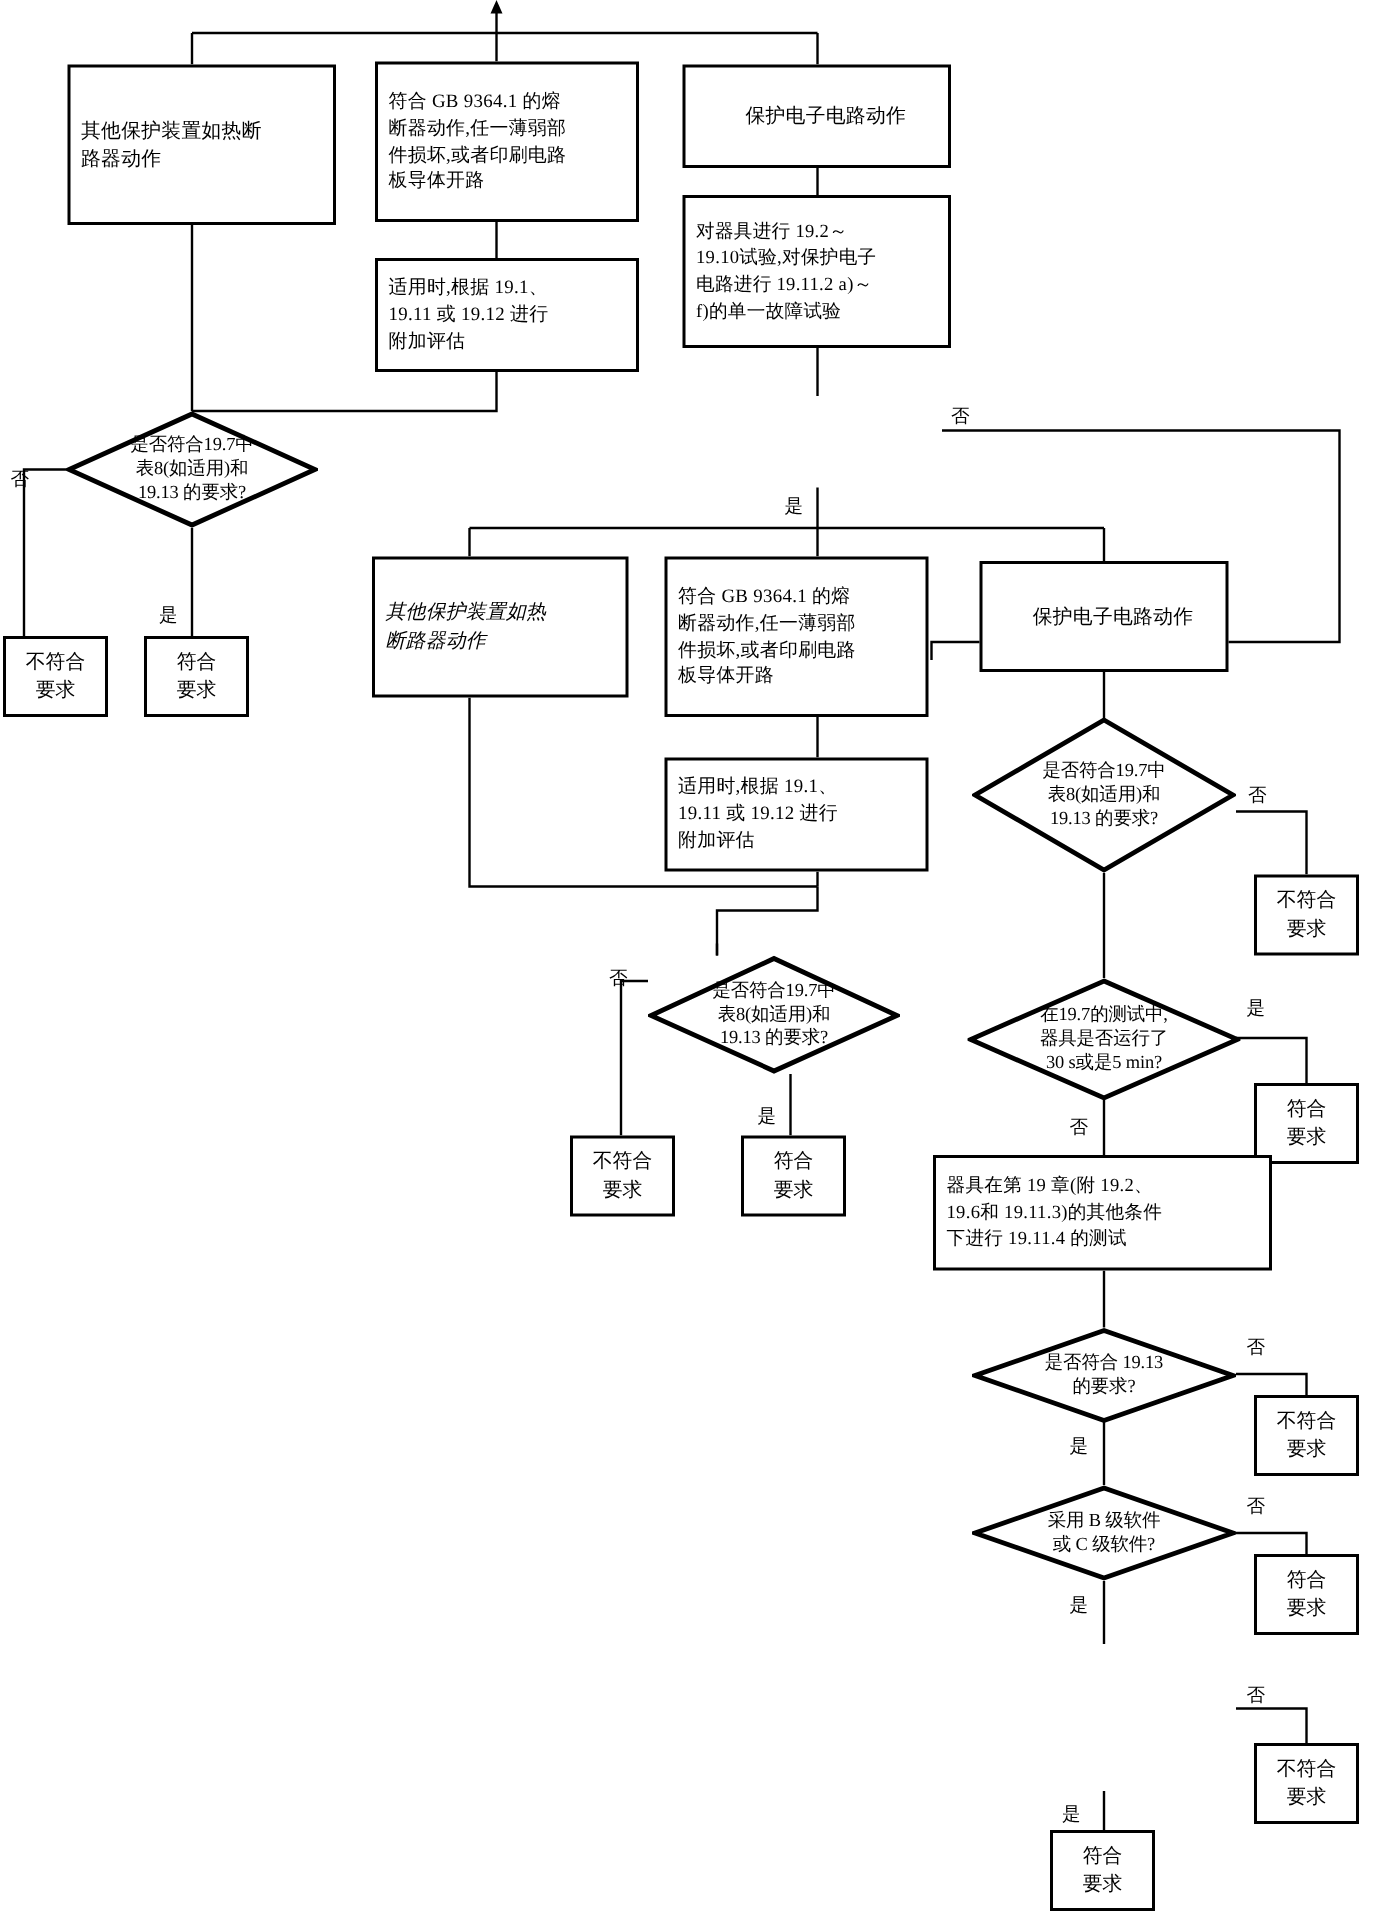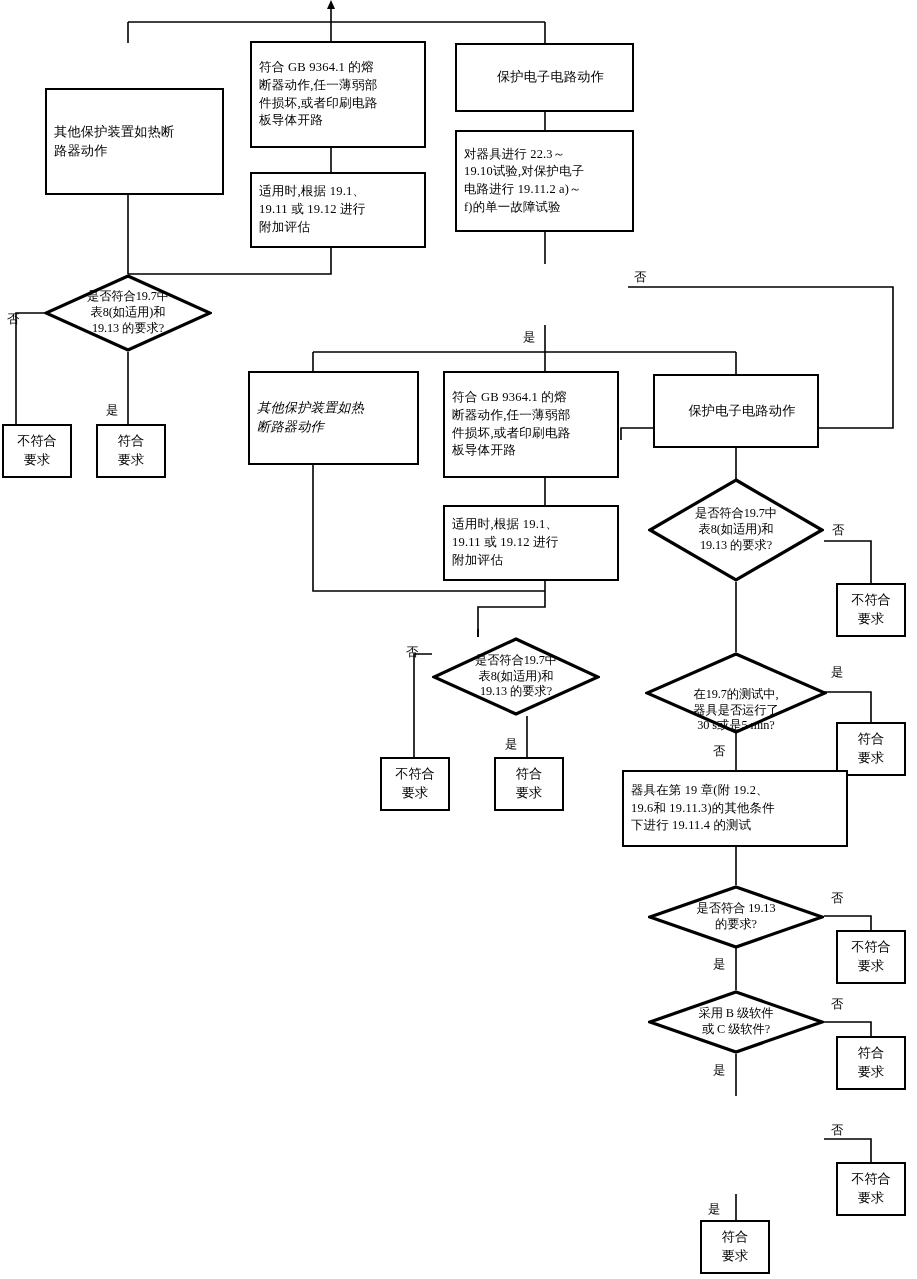--- a/index.html
+++ b/index.html
@@ -157,21 +157,21 @@
 
     <polyline points="824,1022 871,1022 871,1036"></polyline>
 
     <line x1="736" y1="1054" x2="736" y2="1096"></line>
 
     <polyline points="824,1139 871,1139 871,1162"></polyline>
 
     <line x1="736" y1="1194" x2="736" y2="1220"></line>
   </svg>
 
-  <div class="node box" style="left:45px; top:43px; width:179px; height:107px;margin-top:45px;">
+  <div class="node box" style="left:45px; top:43px; width:179px; height:107px;">
     <span class="txt">其他保护装置如热断
 路器动作</span>
   </div>
 
   <div class="node box" style="left:250px; top:41px; width:176px; height:107px; font-size:12.6px;">
     <span class="txt">符合 GB 9364.1 的熔
 断器动作,任一薄弱部
 件损坏,或者印刷电路
 板导体开路</span>
   </div>
@@ -180,21 +180,21 @@
     <span class="txt">适用时,根据 19.1、
 19.11 或 19.12 进行
 附加评估</span>
   </div>
 
   <div class="node box center" style="left:455px; top:43px; width:179px; height:69px;">
     <span class="txt">保护电子电路动作</span>
   </div>
 
   <div class="node box" style="left:455px; top:130px; width:179px; height:102px; font-size:12.4px;">
-    <span class="txt">对器具进行 22.3～
+    <span class="txt">对器具进行 19.2～
 19.10试验,对保护电子
 电路进行 19.11.2 a)～
 f)的单一故障试验</span>
   </div>
 
   <div class="diamond" style="left:44px; top:274px; width:168px; height:78px;">
     <svg viewBox="0 0 168 78" preserveAspectRatio="none">
       <polygon points="84,2 166,39 84,76 2,39" fill="#fff" stroke="#000" stroke-width="3.2"></polygon>
     </svg>
     <span class="dlabel">是否符合19.7中
@@ -264,21 +264,21 @@
   <span class="edge-label" style="left:505px; top:738px;">是</span>
   <div class="node term" style="left:380px; top:757px; width:70px; height:54px;">
     <span class="txt">不符合
 要求</span>
   </div>
   <div class="node term" style="left:494px; top:757px; width:70px; height:54px;">
     <span class="txt">符合
 要求</span>
   </div>
 
-  <div class="diamond" style="left:645px; top:652px; width:182px; height:82px;align-items:flex-end;">
+  <div class="diamond" style="left:645px; top:652px; width:182px; height:82px;">
     <svg viewBox="0 0 182 82" preserveAspectRatio="none">
       <polygon points="91,2 180,41 91,80 2,41" fill="#fff" stroke="#000" stroke-width="3.2"></polygon>
     </svg>
     <span class="dlabel">在19.7的测试中,
 器具是否运行了
 30 s或是5 min?</span>
   </div>
   <span class="edge-label" style="left:831px; top:666px;">是</span>
   <span class="edge-label" style="left:713px; top:745px;">否</span>
   <div class="node term" style="left:836px; top:722px; width:70px; height:54px;">

